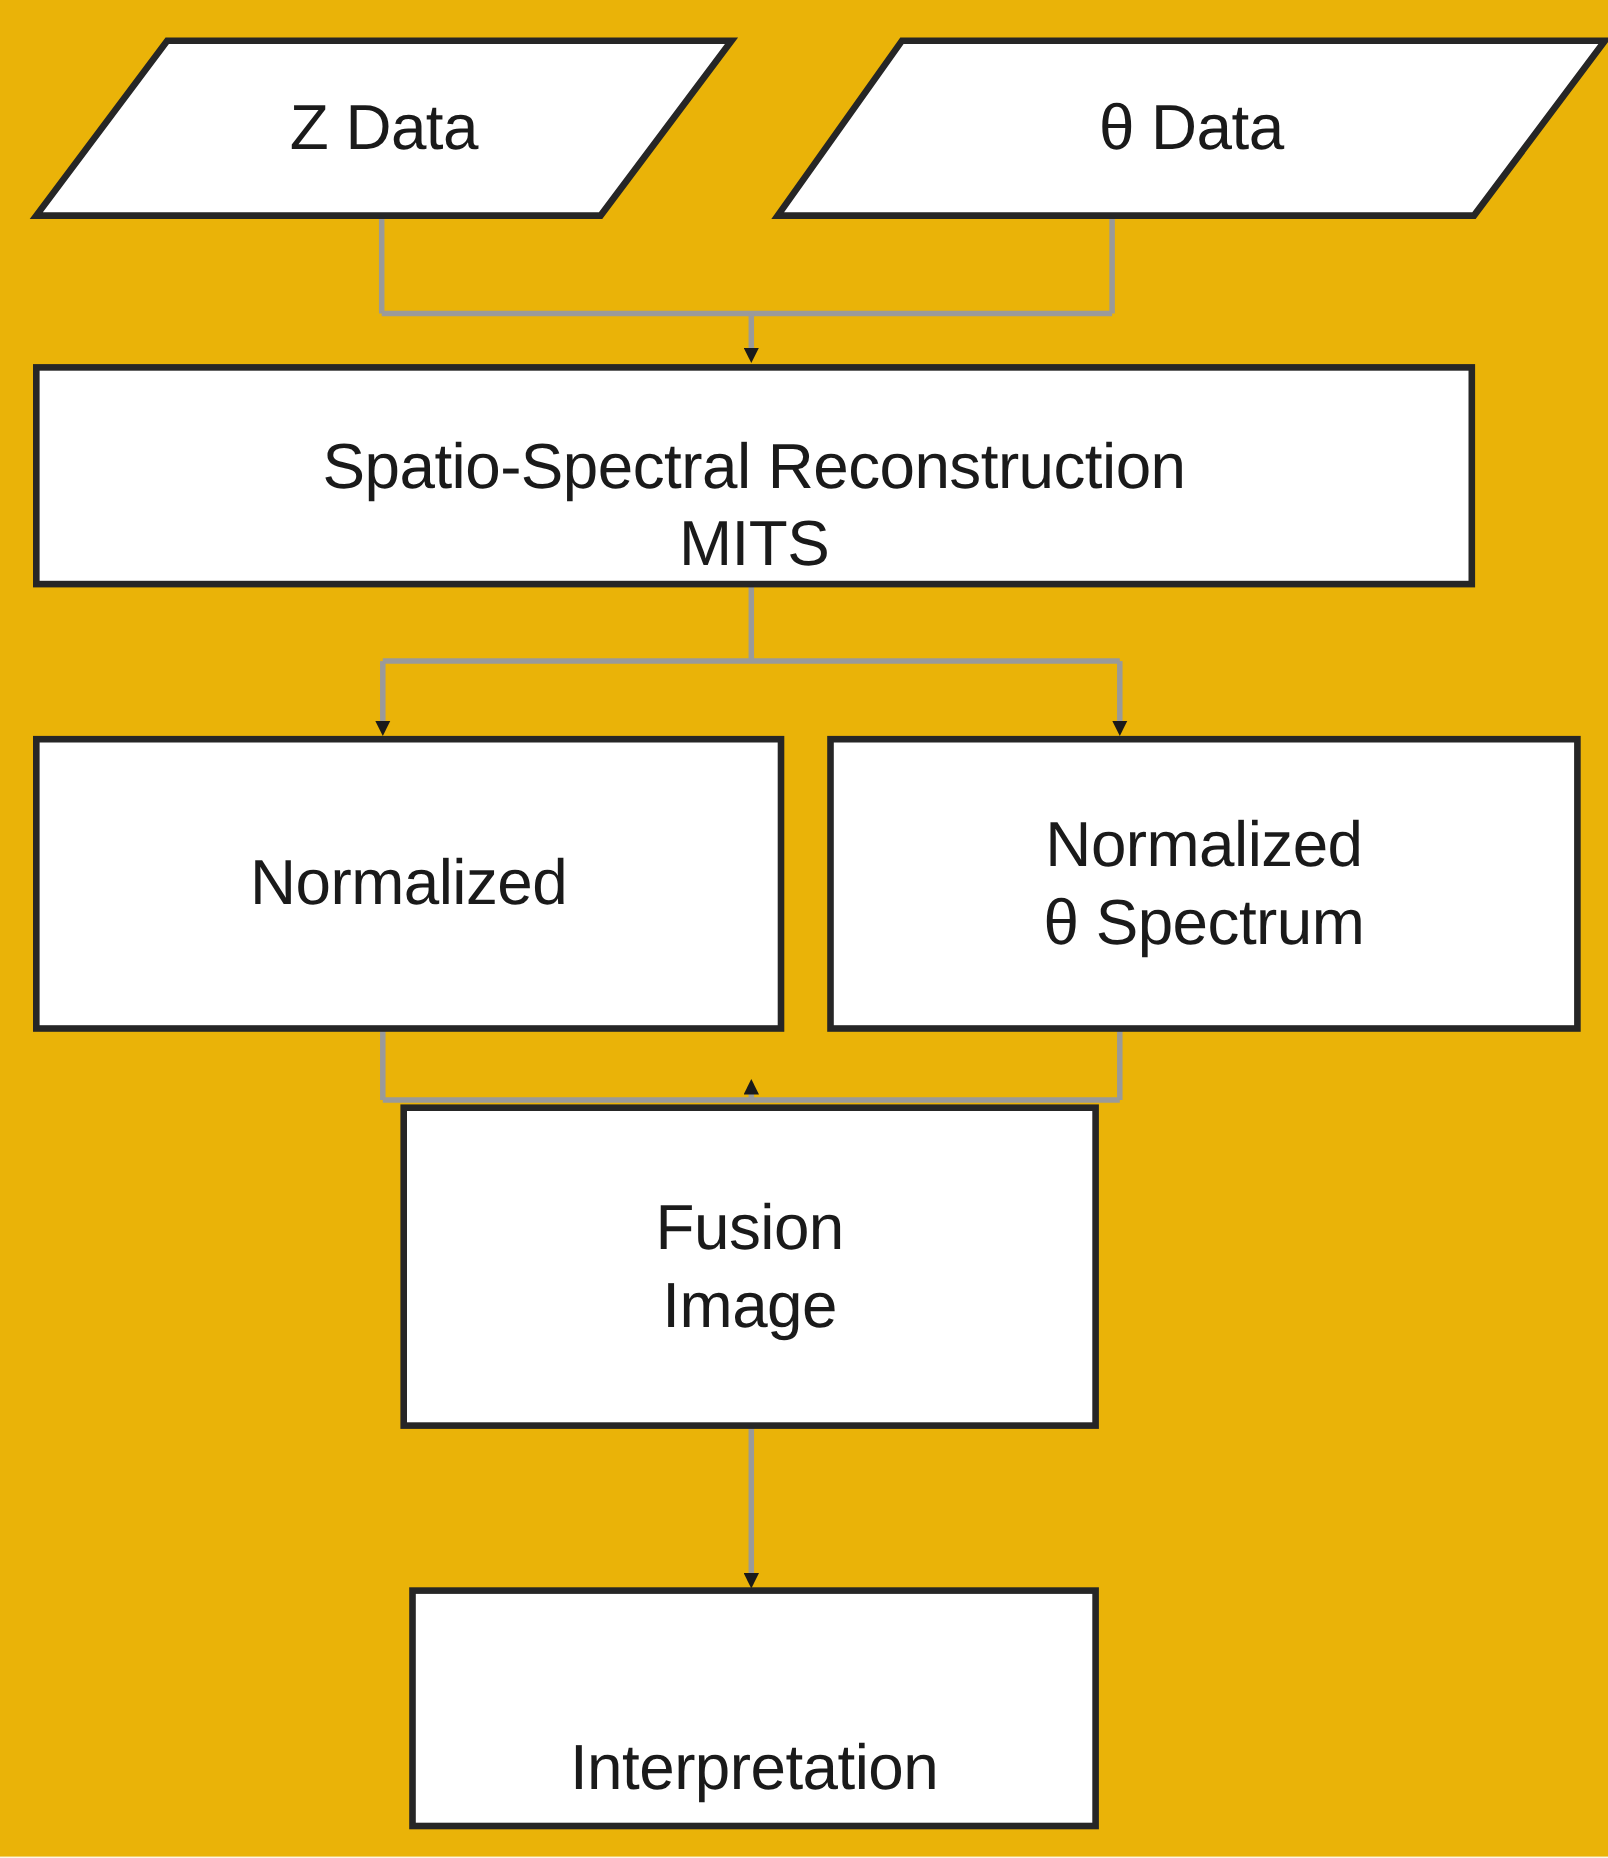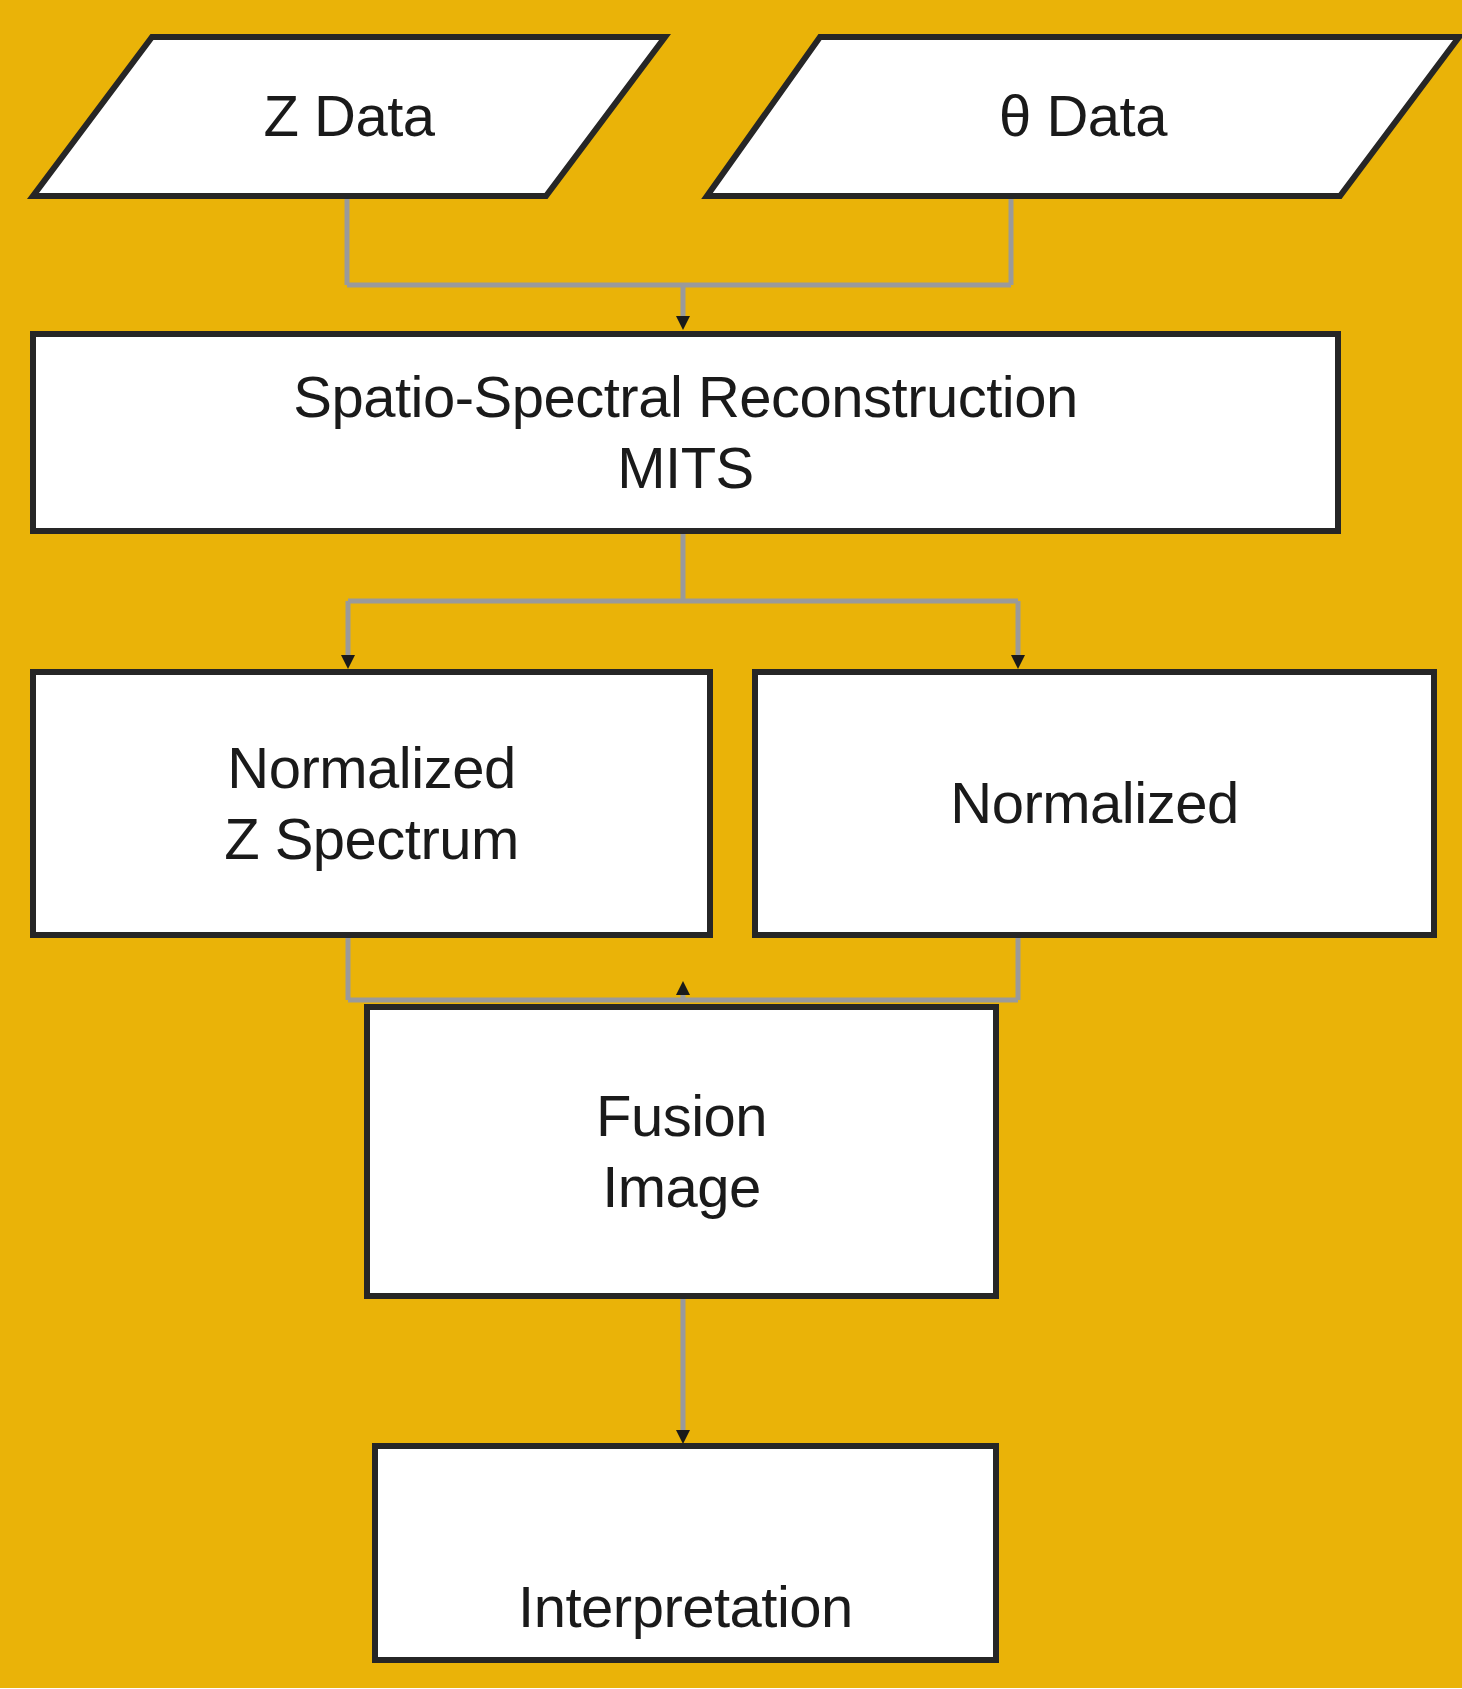--- a/index.html
+++ b/index.html
@@ -119,32 +119,32 @@
   </svg>
 
   <div class="node-label" style="left:33px; top:37px; width:632px; height:159px;">
     <span class="ln">Z Data</span>
   </div>
 
   <div class="node-label" style="left:707px; top:37px; width:752px; height:159px;">
     <span class="ln">θ Data</span>
   </div>
 
-  <div class="node-label" style="left:33px; top:334px; width:1305px; height:197px;">
+  <div class="node-label" style="left:33px; top:334px; width:1305px; height:197px;justify-content:flex-end;">
     <span class="ln">Spatio-Spectral Reconstruction</span>
     <span class="ln">MITS</span>
   </div>
 
   <div class="node-label" style="left:33px; top:672px; width:677px; height:263px;">
     <span class="ln">Normalized</span>
-    <span class="ln">Z Spectrum</span>
   </div>
 
   <div class="node-label" style="left:755px; top:672px; width:679px; height:263px;">
     <span class="ln">Normalized</span>
+    <span class="ln">θ Spectrum</span>
   </div>
 
   <div class="node-label" style="left:367px; top:1007px; width:629px; height:289px;">
     <span class="ln">Fusion</span>
     <span class="ln">Image</span>
   </div>
 
   <div class="node-label" style="left:375px; top:1500px; width:621px; height:214px;">
     <span class="ln">Interpretation</span>
   </div>

